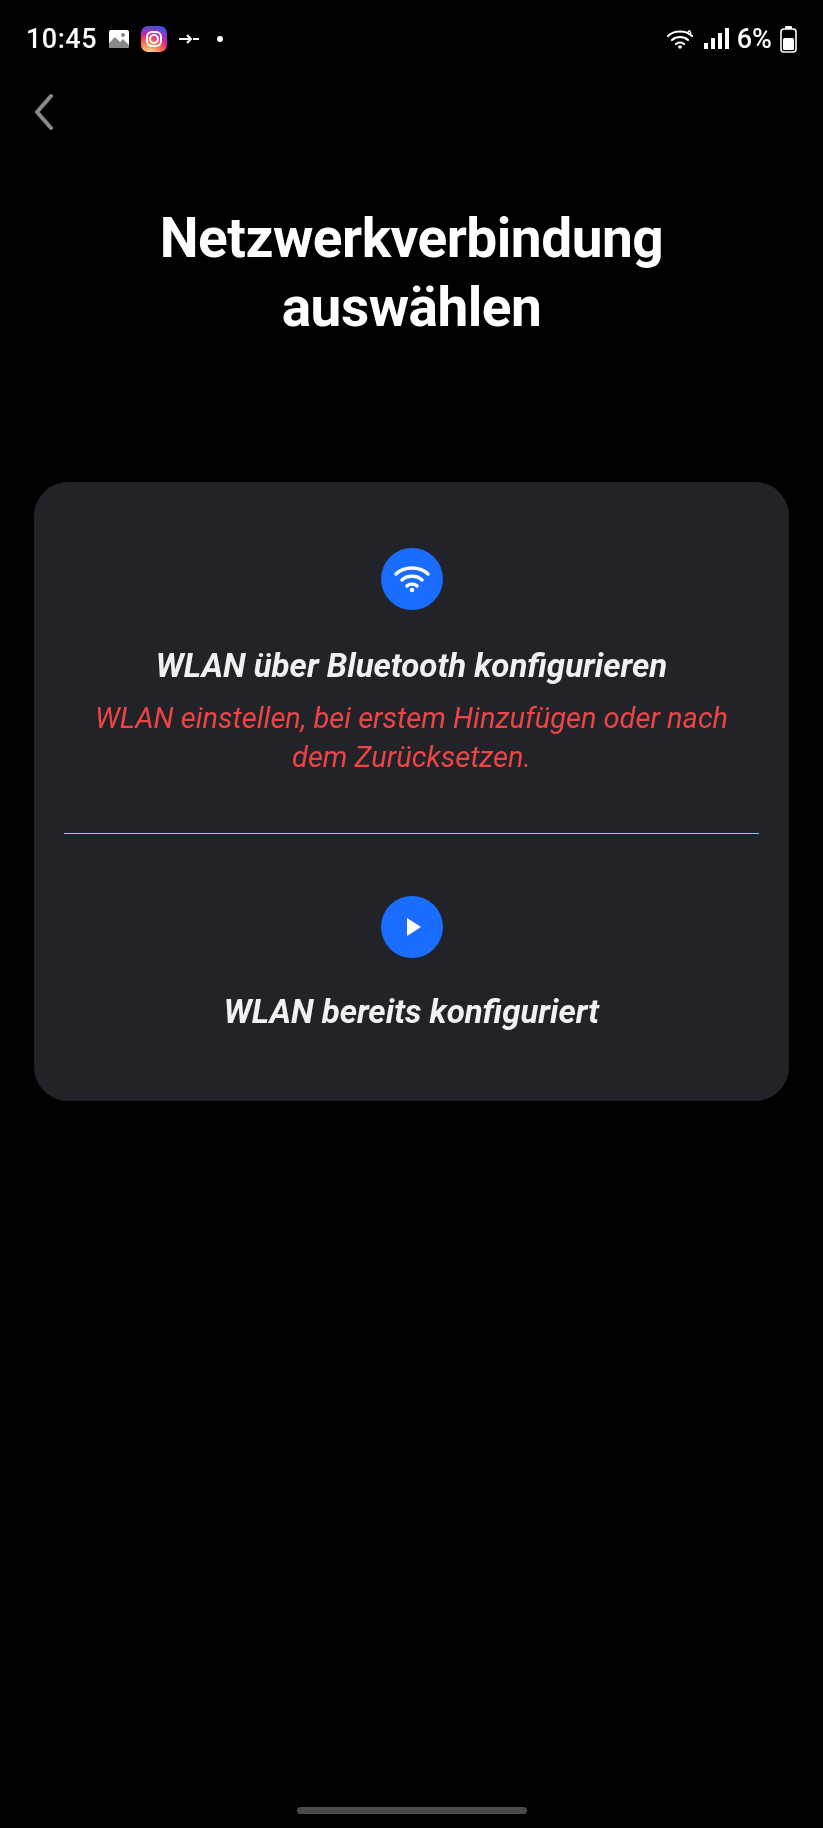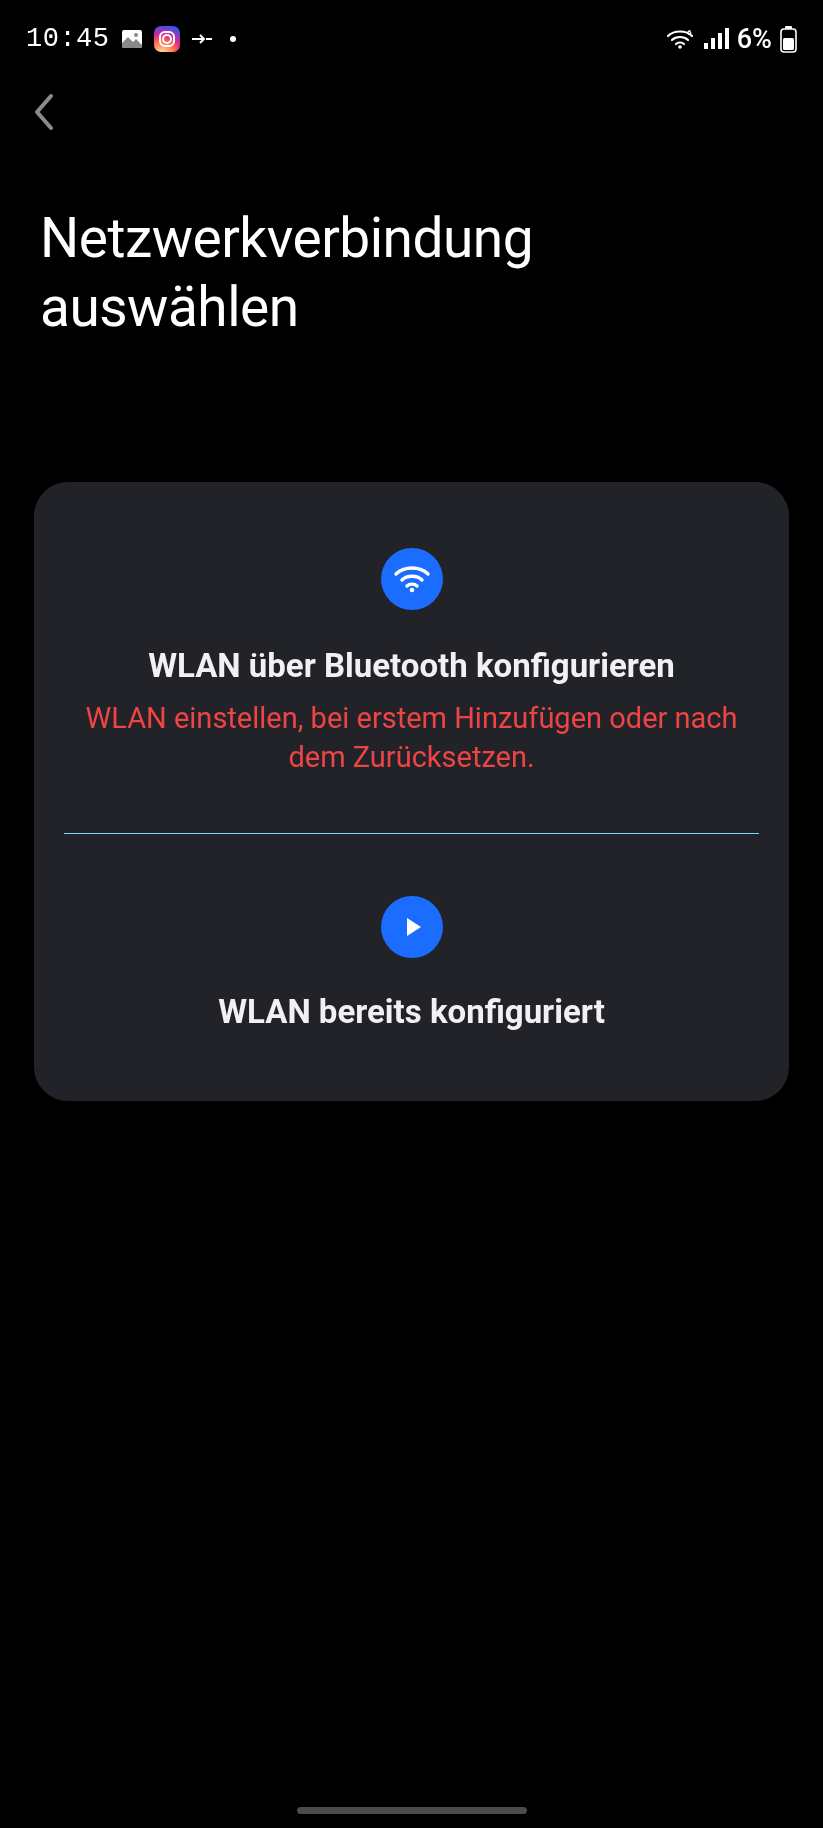--- a/index.html
+++ b/index.html
@@ -18,21 +18,21 @@
     display: flex;
     justify-content: space-between;
     align-items: center;
     padding: 18px 26px 0 26px;
     height: 60px;
     font-size: 27px;
     font-weight: 500;
   }
   .status-left { display: flex; align-items: center; gap: 10px; }
   .status-right { display: flex; align-items: center; gap: 8px; }
-  .status-time { letter-spacing: 0.5px; font-family: Liberation Mono, monospace; }
+  .status-time { letter-spacing: 0.5px; }
   .status-ico { display: inline-flex; align-items: center; justify-content: center; }
   .ig-ico {
     width: 26px; height: 26px; border-radius: 7px;
     background: radial-gradient(circle at 30% 110%, #fdf497 0%, #fd5949 45%, #d6249f 60%, #285AEB 90%);
     position: relative;
   }
   .ig-ico::after{
     content:""; position:absolute; inset:5px; border:2px solid #fff; border-radius:6px;
   }
   .ig-ico::before{
@@ -40,38 +40,39 @@
     top:50%; left:50%; transform:translate(-50%,-50%);
   }
   .dot { width:6px; height:6px; background:#fff; border-radius:50%; margin-left:6px;}
 
   
   .back-row { padding: 28px 20px 0 20px; }
   .back-btn { width: 48px; height: 48px; display:flex; align-items:center; justify-content:center; }
 
   
   .page-title {
-    text-align: left;
+    text-align: center;
     font-size: 55px;
-    font-weight: 400;
+    font-weight: 700;
     line-height: 1.25;
     padding: 68px 40px 0 40px;
     letter-spacing: -0.5px;
   }
 
   
   .card {
     margin: 140px 34px 0 34px;
     background: #212329;
     border-radius: 34px;
     padding: 0;
   }
   .option {
     padding: 56px 30px 56px 30px;
     text-align: center;
+    font-style: italic;
   }
   .option + .option { border-top: 1px solid #7dd3fc; margin: 0 30px; padding-left:0; padding-right:0;}
   .option:first-child { padding-top: 66px; }
   .icon-circle {
     width: 62px; height: 62px; border-radius: 50%;
     background: #1a6dff;
     display: inline-flex; align-items: center; justify-content: center;
     margin-bottom: 36px;
   }
   .option-title {

